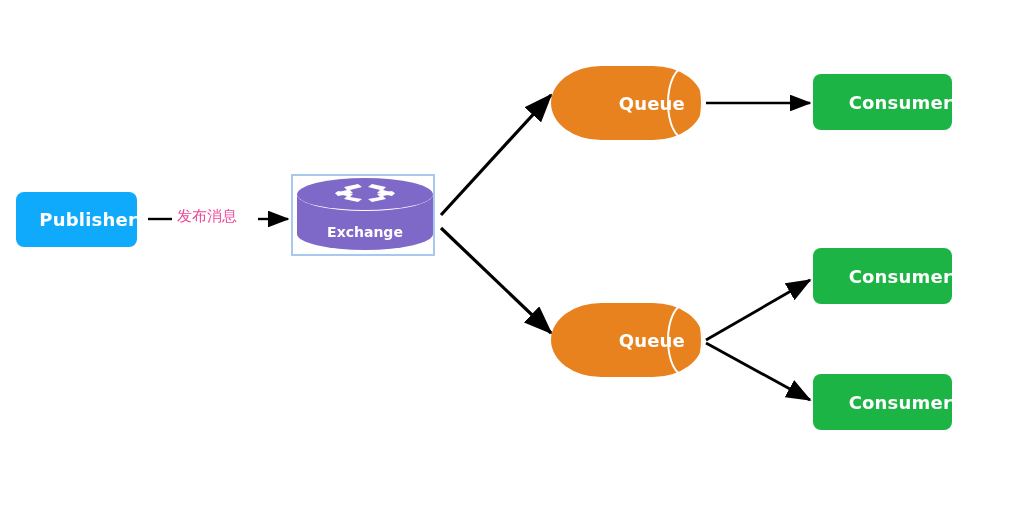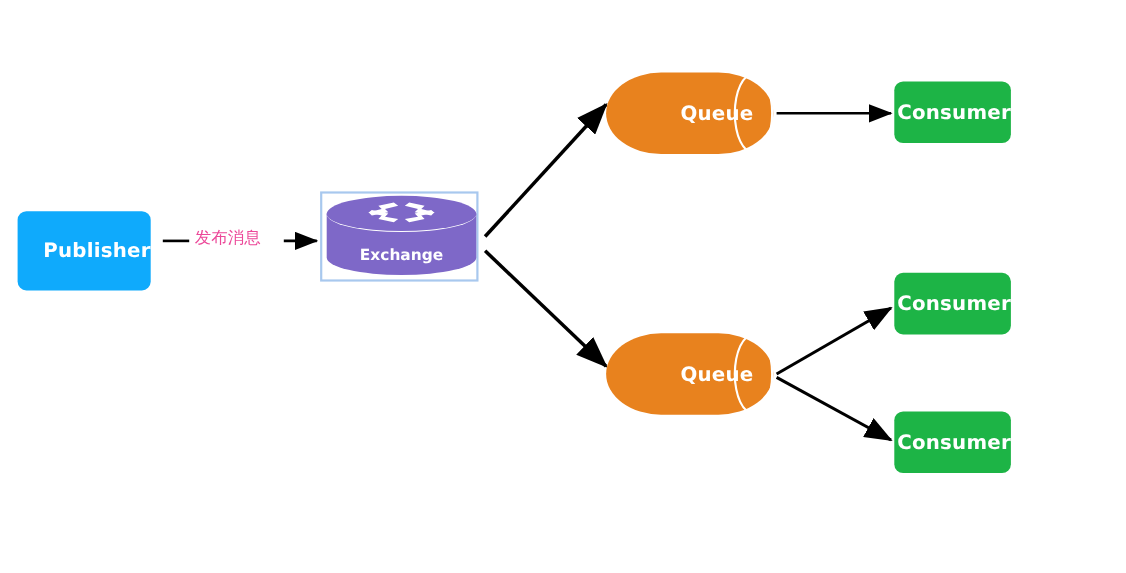--- a/index.html
+++ b/index.html
@@ -31,25 +31,25 @@
 
   
   .box {
     border-radius: 8px;
     font-size: 18px;
   }
   #publisher {
     left: 16px;
     top: 192px;
     width: 121px;
-    height: 72px;
+    height: 55px;
     background: #0FAAFC;
   }
   .consumer {
-    width: 106px;
+    width: 139px;
     height: 56px;
     background: #1DB446;
   }
   #consumer-1 { left: 813px; top: 74px; }
   #consumer-2 { left: 813px; top: 248px; }
   #consumer-3 { left: 813px; top: 374px; }
 
   
   .queue {
     width: 152px;

